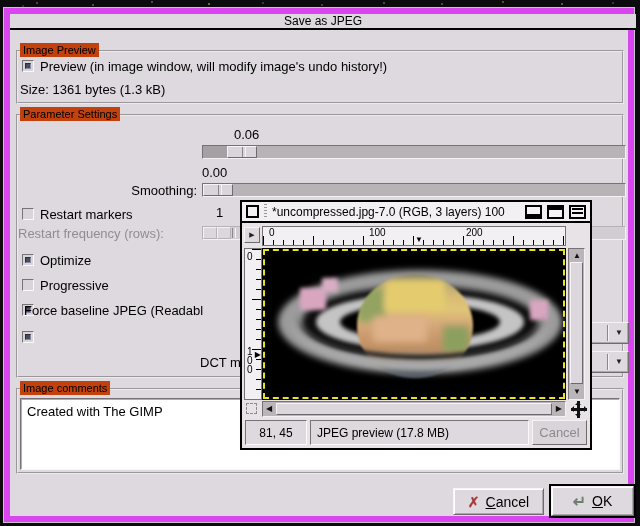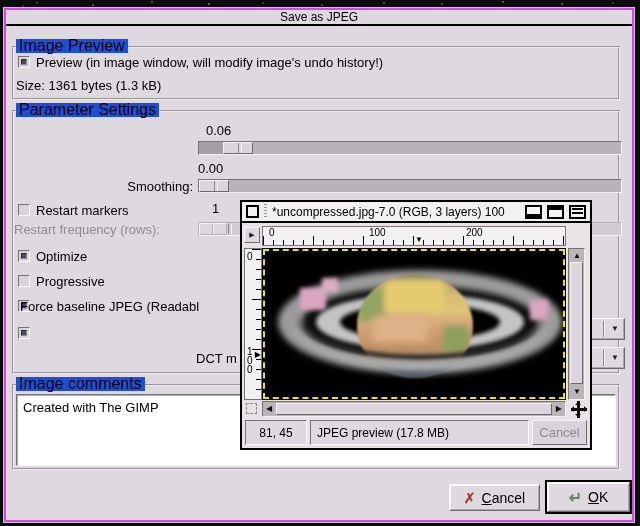--- a/index.html
+++ b/index.html
@@ -8,21 +8,21 @@
   .screen { position:relative; width:640px; height:526px; background:#0b0b0d; overflow:hidden; }
   .speck { position:absolute; width:2px; height:2px; left:0; top:0;
     box-shadow: 36px 2px #5a3a3a, 92px 4px #3a5a3a, 151px 1px #494949, 208px 3px #6a6a3a,
                 262px 2px #33335a, 321px 4px #5a3333, 383px 2px #335a33, 441px 3px #4a4a4a,
                 502px 1px #5a4a3a, 561px 3px #4a5a4a, 612px 2px #3a3a3a, 22px 5px #333; }
 
   
   .lbl { position:absolute; font-size:13px; color:#000; white-space:nowrap; line-height:15px; }
   .gray { color:#908c90; }
   .frame { position:absolute; border:2px groove #efe9ef; }
-  .frame-label { position:absolute; background:#1d4ed8; padding:0 3px; font-size:16px; line-height:14px; white-space:nowrap; }
+  .frame-label { position:absolute; background:#c2410c; padding:0 3px; font-size:11px; line-height:14px; white-space:nowrap; }
   .cb { position:absolute; width:12px; height:12px; background:#d9d4d9;
         border-top:1px solid #767276; border-left:1px solid #767276;
         border-bottom:1px solid #fbf8fb; border-right:1px solid #fbf8fb; }
   .cb.checked::after { content:""; position:absolute; inset:2px; background:#4b4b5e;
         border-top:1px solid #2c2c3a; border-left:1px solid #2c2c3a;
         border-bottom:1px solid #8a8aa0; border-right:1px solid #8a8aa0; }
   .slider { position:absolute; height:14px; background:#b7b3b7;
         border-top:1px solid #767276; border-left:1px solid #767276;
         border-bottom:1px solid #f4f0f4; border-right:1px solid #f4f0f4; }
   .slider .fill { position:absolute; left:0; top:0; bottom:0; background:#a4a0a4; }
@@ -39,21 +39,21 @@
   .mn { text-decoration:underline; }
   .combo { position:absolute; height:22px; background:#ded9de; z-index:2;
         border:1px solid; border-color:#f6f2f6 #6e6a6e #6e6a6e #f6f2f6;
         box-shadow: inset -1px -1px 0 #aca8ac; }
   .combo .sep { position:absolute; right:19px; top:2px; bottom:2px; width:2px;
         border-left:1px solid #8a868a; border-right:1px solid #f6f2f6; }
   .combo .arr { position:absolute; right:5px; top:5px; font-size:8px; color:#222; }
 
   
   .dialog { position:absolute; left:4px; top:8px; width:630px; height:514px;
-        background:#ded9de; border:2px solid #d946ef; box-shadow:0 0 0 1px #c9c4c9; z-index:1;text-decoration:underline; }
+        background:#ded9de; border:6px solid #d946ef; box-shadow:0 0 0 1px #c9c4c9; z-index:1;text-decoration:underline; }
   .titlebar { position:absolute; left:0; top:0; width:626px; height:16px;
         border-bottom:2px solid #000; text-align:center; font-size:12px; line-height:15px; background:#ded9de; }
 
   
   .pwin { position:absolute; left:240px; top:200px; width:352px; height:250px;
         background:#e7e3e7; border:2px solid #000; z-index:10; }
   .ptitle { position:absolute; left:0; top:0; width:348px; height:21px; background:#f3f0f3;
         border-bottom:2px solid #000; display:flex; align-items:center; padding:0 4px; gap:5px; }
   .ptitle .wmicon-left { width:13px; height:13px; border:2px solid #000; background:#f3f0f3; }
   .ptitle .tsep { width:3px; height:15px;
@@ -122,21 +122,21 @@
 
     <div class="frame" style="left:6px; top:36px; width:608px; height:54px;"></div>
     <div class="frame-label" style="left:10px; top:29px;">Image Preview</div>
     <span class="cb checked" style="left:12px; top:46px;"></span>
     <div class="lbl" style="left:30px; top:45px;">Preview (in image window, will modify image's undo history!)</div>
     <div class="lbl" style="left:10px; top:68px;">Size: 1361 bytes (1.3 kB)</div>
 
     <div class="frame" style="left:6px; top:100px; width:608px; height:264px;"></div>
     <div class="frame-label" style="left:10px; top:93px;">Parameter Settings</div>
 
-    <div class="lbl" style="left:200px; top:113px;">0.06</div>
+    <div class="lbl" style="left:224px; top:113px;">0.06</div>
     <div class="slider" style="left:192px; top:131px; width:424px;">
       <span class="fill" style="width:24px;"></span>
       <span class="handle" style="left:24px;"></span>
     </div>
 
     <div class="lbl" style="left:192px; top:151px;">0.00</div>
     <div class="lbl" style="left:60px; top:169px; width:127px; text-align:right;">Smoothing:</div>
     <div class="slider" style="left:192px; top:169px; width:424px;">
       <span class="handle" style="left:0;"></span>
     </div>

